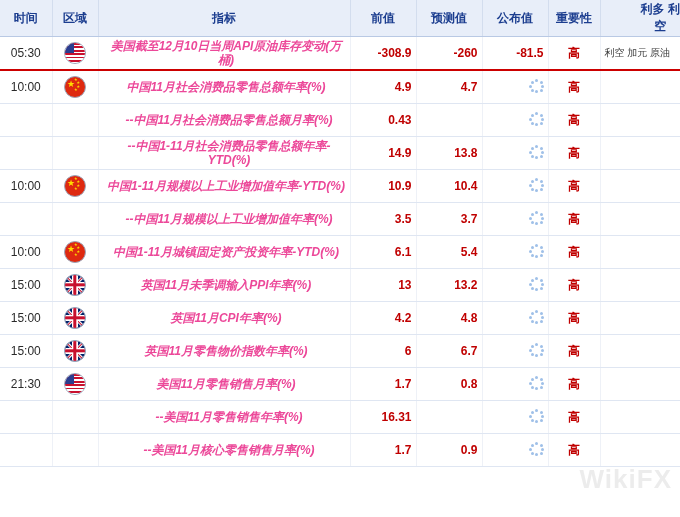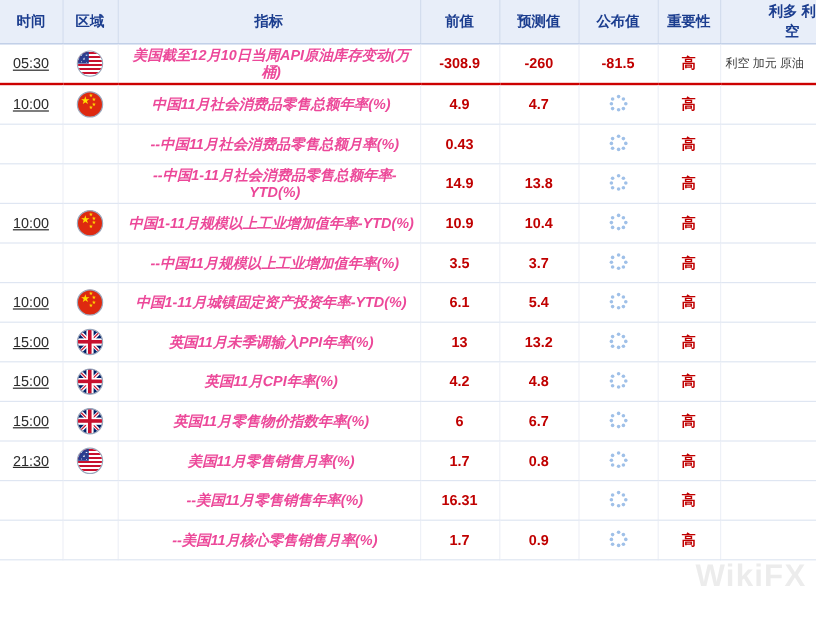--- a/index.html
+++ b/index.html
@@ -56,39 +56,38 @@
     border-top: 1px solid #c8d4e8;
   }
   tr.sep-strong > td {
     border-top: 2px solid #cc0000;
   }
 
   .cell-time {
     text-align: center;
     color: #2a2a2a;
     font-size: 12px;
-    text-decoration: underline;
   }
   .cell-region {
     text-align: center;
     padding: 0;
   }
   .cell-ind {
     text-align: center;
     color: #ec4899;
     font-weight: bold;
     padding-left: 8px;
     line-height: 1.2;
     font-style: italic;
   }
   .cell-ind.sub {
     padding-left: 14px;
   }
   .cell-num {
-    text-align: center;
+    text-align: right;
     font-weight: bold;
   }
   .cell-prev { color: #c00000; }
   .cell-fore { color: #c00000; }
   .cell-act  { color: #c00000; }
   .cell-imp  { text-align: center; color: #c00000; font-weight: bold; }
   .cell-bull { text-align: left; color: #3a3a3a; font-size: 10px; padding-left: 4px; white-space: nowrap; margin-top: 20px; }
 
   
   .pending {

